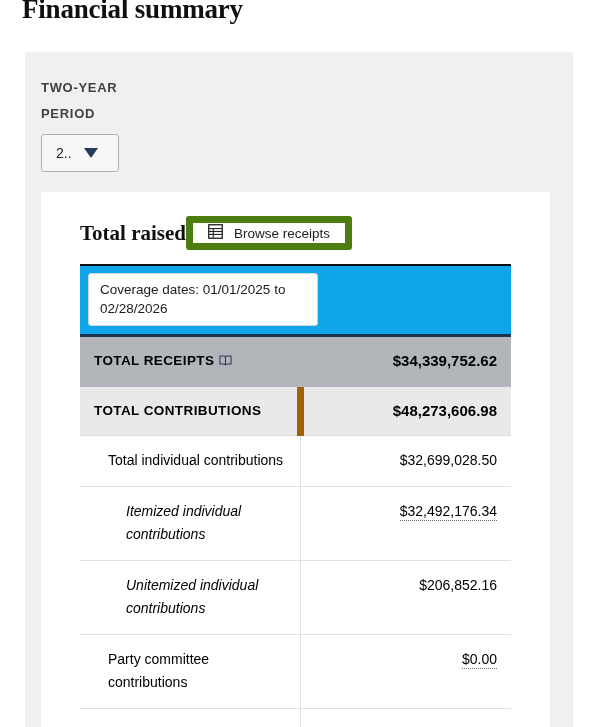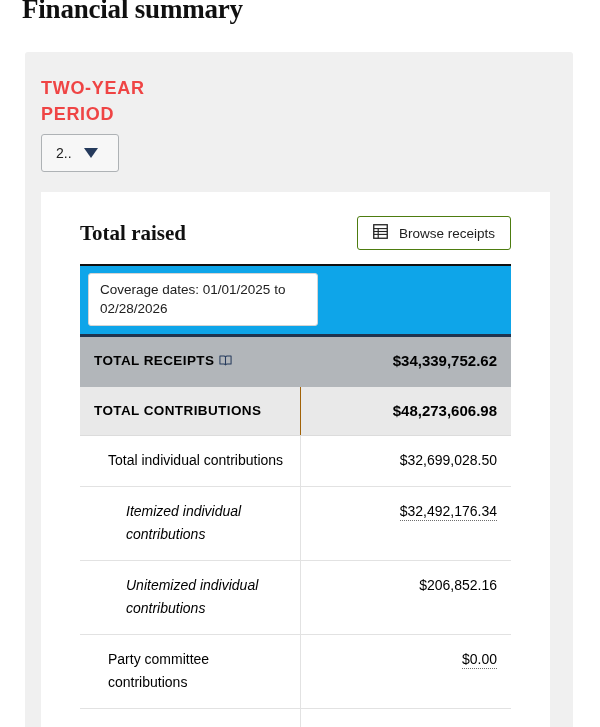--- a/index.html
+++ b/index.html
@@ -45,24 +45,24 @@
   }
 
   
   .filter-block {
     position: absolute;
     left: 41px;
     top: 75px;
     width: 300px;
   }
   .filter-label {
-    font-size: 18px;
+    font-size: 13px;
     font-weight: 700;
     letter-spacing: 0.7px;
-    color: #ef4444;
+    color: #404040;
     line-height: 26px;
     text-transform: uppercase;
   }
   .select-wrap {
     margin-top: 7px;
     display: inline-flex;
     align-items: center;
     gap: 12px;
     background: #f7f7f7;
     border: 1px solid #aeb2b5;
@@ -90,37 +90,36 @@
     left: 41px;
     top: 192px;
     width: 509px;
     min-height: 550px;
     background: #ffffff;
     padding: 0;
   }
   .card-header {
     display: flex;
     align-items: center;
-    justify-content: space-between;
     padding: 20px 39px 0 39px;
     height: 62px;
   }
   .card-title {
     font-family: "Liberation Serif", serif;
     font-size: 21px;
     font-weight: 700;
     color: #101010;
     line-height: 28px;
     margin: 0;
   }
   .browse-btn {
     display: inline-flex;
     align-items: center;
     gap: 11px;
-    border: 1px solid #4d7c0f;
+    border: 7px solid #4d7c0f;
     background: #ffffff;
     border-radius: 3px;
     padding: 8px 15px;
     height: 34px;
     cursor: pointer;
     font-size: 13.5px;
     color: #212121;
     white-space: nowrap;
   }
   .grid-icon { display: block; }
@@ -180,21 +179,21 @@
   tr.row-contributions td {
     background: #e9e9e9;
     font-weight: 700;
     letter-spacing: 0.4px;
     font-size: 13.5px;
     border-bottom: 1px solid #dcdcdc;
     padding-top: 12px;
     padding-bottom: 13px;
   }
   tr.row-contributions td.val { font-size: 15px; letter-spacing: 0; }
-  tr.row-contributions td.lbl { border-right: 1px solid #a16207; }
+  tr.row-contributions td.lbl { border-right: 7px solid #a16207; }
 
   tr.row-data td {
     border-bottom: 1px solid #e2e2e2;
     background: #ffffff;
     padding-top: 13px;
     padding-bottom: 14px;
     padding-left: 20px;
   }
   tr.row-data td.lbl { border-right: 1px solid #e2e2e2; }
 

